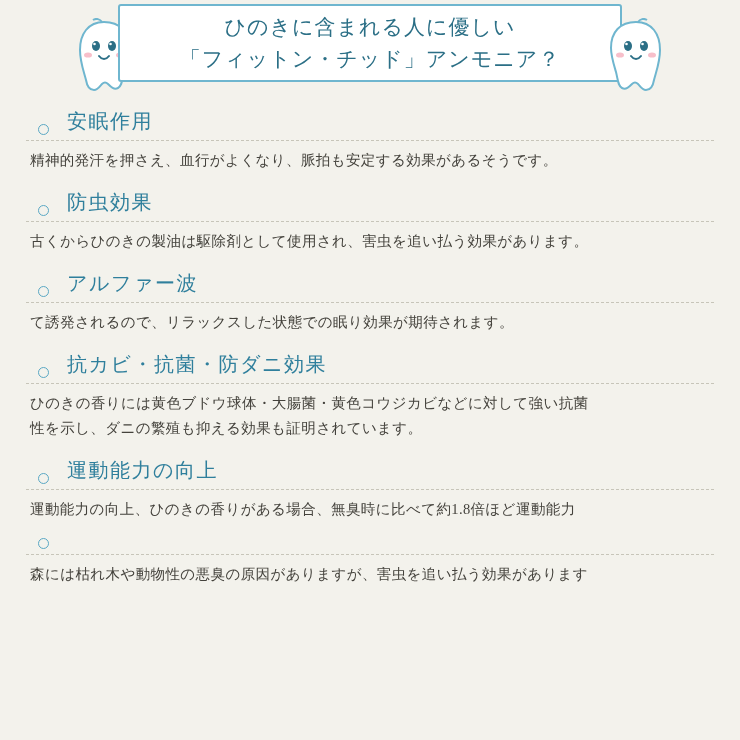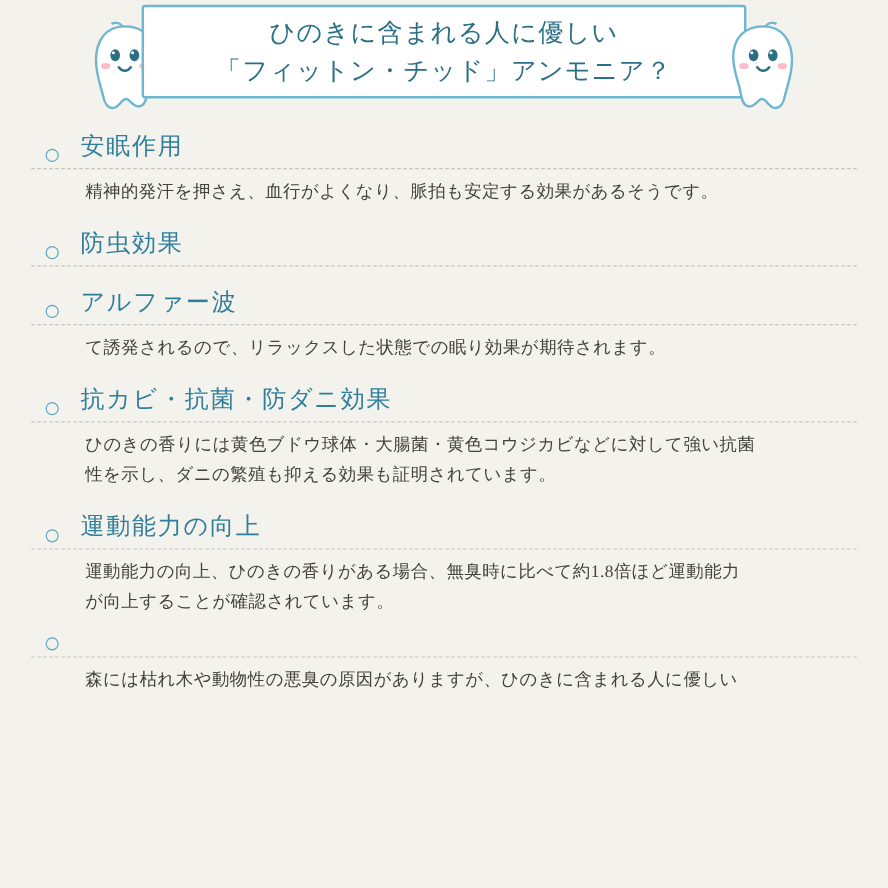--- a/index.html
+++ b/index.html
@@ -92,21 +92,21 @@
     margin: 0 0 7px 0;
   }
   .sec-body {
     color: #44423c;
     font-size: 14.5px;
     line-height: 25px;
     letter-spacing: 0.4px;
     padding: 0 4px;
     font-family: "Liberation Serif", serif;
   }
-  .sec-body div { white-space: nowrap; margin-left: 41px; }
+  .sec-body div { white-space: nowrap; }
 </style>
 </head>
 <body>
 
 <div class="page">
 
   <div class="header">
 
     <svg class="mascot left" viewBox="0 0 64 76">
       <path d="M32 4 C16 4 8 16 8 32 C8 44 12 54 14 62 C15 68 18 72 22 72 C26 72 28 68 30 66 C32 64 34 64 36 66 C39 69 42 72 46 70 C50 68 50 62 52 54 C55 44 57 38 57 30 C57 14 48 4 32 4 Z" fill="#ffffff" stroke="#6fb6cf" stroke-width="2"></path>
@@ -150,20 +150,23 @@
         <div>精神的発汗を押さえ、血行がよくなり、脈拍も安定する効果があるそうです。</div>
       </div>
     </div>
 
     <div class="section">
       <div class="sec-head">
         <span class="bullet"></span>
         <span class="sec-title">防虫効果</span>
       </div>
       <div class="divider"></div>
+      <div class="sec-body">
+        <div>古くからひのきの製油は駆除剤として使用され、害虫を追い払う効果があります。</div>
+      </div>
     </div>
 
     <div class="section">
       <div class="sec-head">
         <span class="bullet"></span>
         <span class="sec-title">アルファー波</span>
       </div>
       <div class="divider"></div>
       <div class="sec-body">
         <div>て誘発されるので、リラックスした状態での眠り効果が期待されます。</div>
@@ -183,28 +186,27 @@
     </div>
 
     <div class="section">
       <div class="sec-head">
         <span class="bullet"></span>
         <span class="sec-title">運動能力の向上</span>
       </div>
       <div class="divider"></div>
       <div class="sec-body">
         <div>運動能力の向上、ひのきの香りがある場合、無臭時に比べて約1.8倍ほど運動能力</div>
-        <div>が向上することが確認されています。</div>
-      </div>
-    </div>
-
-    <div class="section">
-      <div class="sec-head">
-        <span class="bullet"></span>
-      </div>
-      <div class="divider"></div>
-      <div class="sec-body">
-        <div>森には枯れ木や動物性の悪臭の原因がありますが、ひのきに含まれる人に優しい</div>
+      </div>
+    </div>
+
+    <div class="section">
+      <div class="sec-head">
+        <span class="bullet"></span>
+      </div>
+      <div class="divider"></div>
+      <div class="sec-body">
+        <div>森には枯れ木や動物性の悪臭の原因がありますが、害虫を追い払う効果があります</div>
       </div>
     </div>
 
   </div>
 </div>
 
 </body></html>

